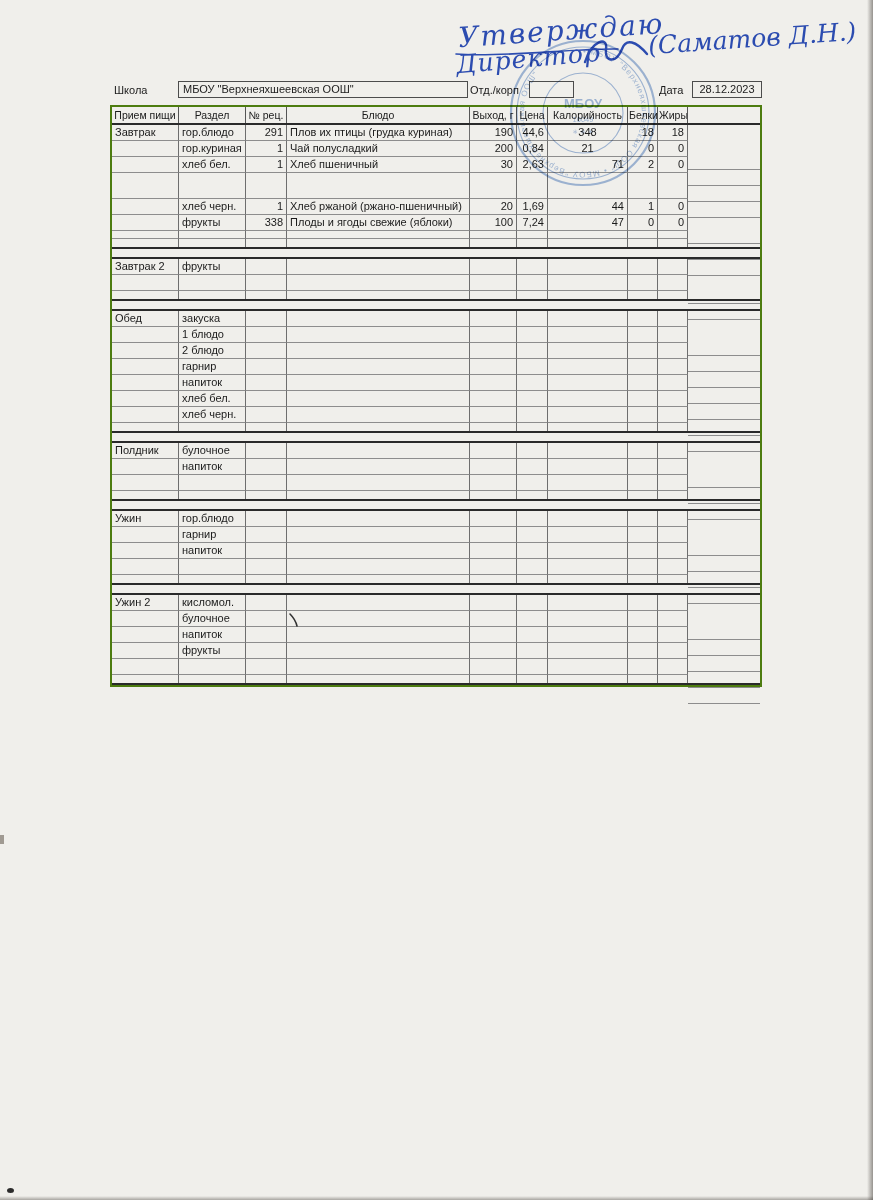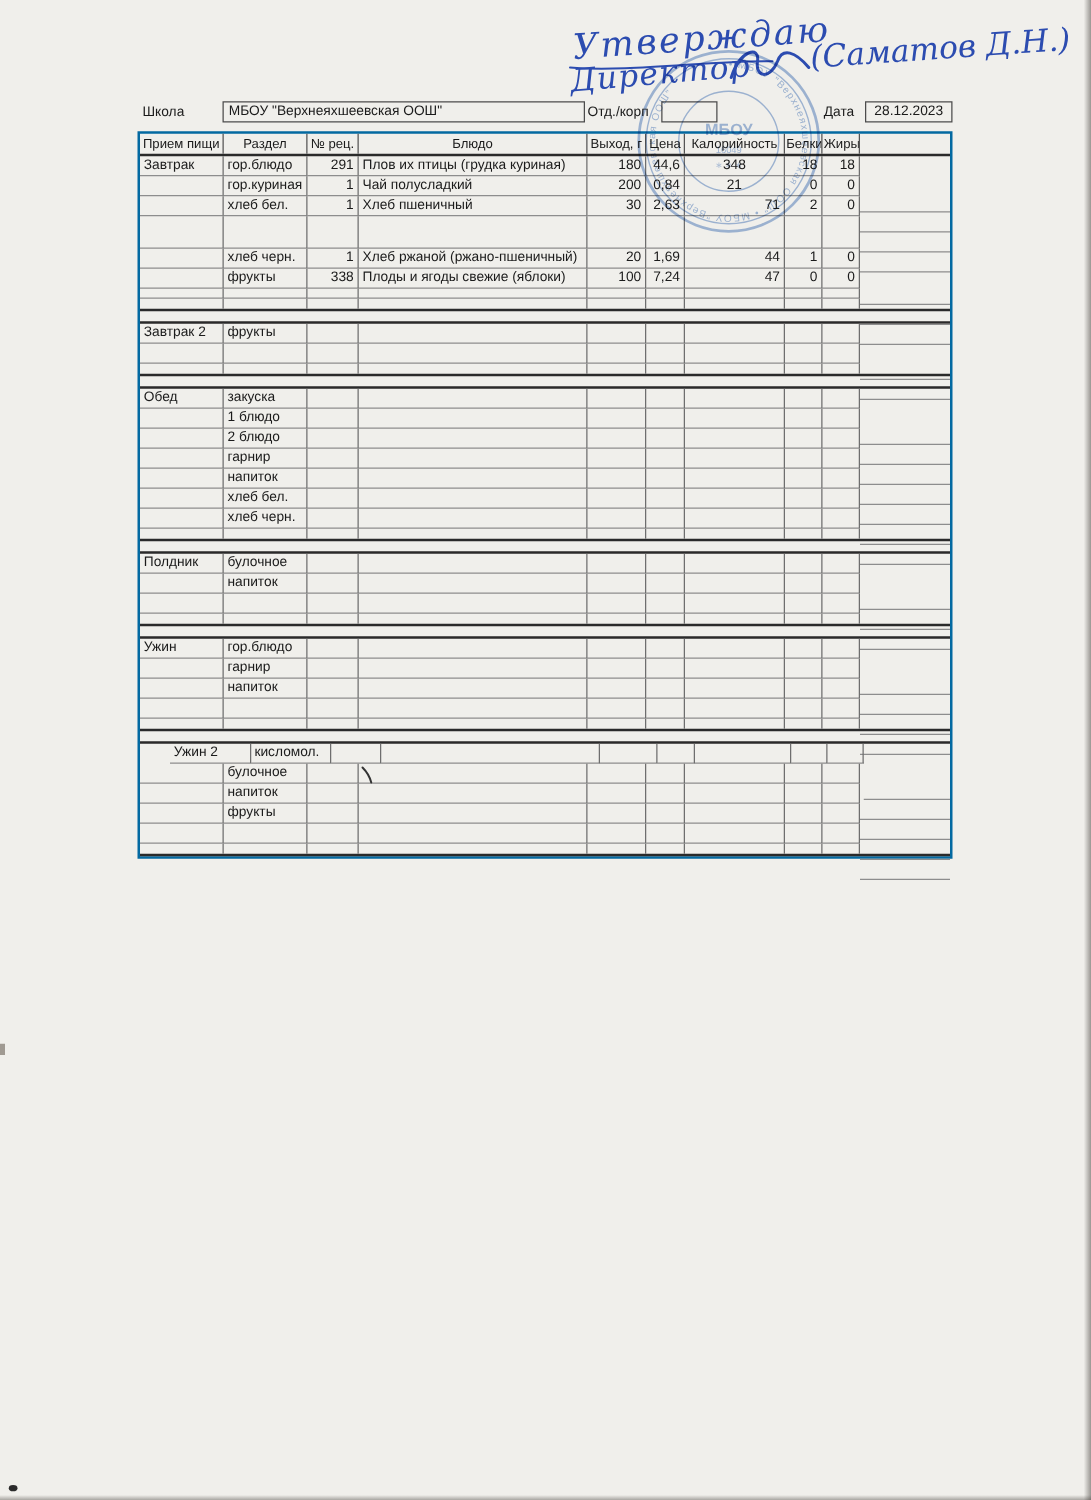--- a/index.html
+++ b/index.html
@@ -57,21 +57,21 @@
   .dept-label  { left: 470px; top: 84px; }
   .dept-box    { left: 529px; top: 81px; width: 45px; }
   .date-label  { left: 659px; top: 84px; }
   .date-box    { left: 692px; top: 81px; width: 70px; text-align: center; }
 
   
   .menu-table {
     position: absolute;
     left: 110px; top: 105px;
     width: 652px;
-    border: 2px solid #0369a1;
+    border: 2px solid #4d7c0f;
     z-index: 2;
   }
   .t-row { display: flex; }
   .h-n { height: 16px; }
   .h-t { height: 26px; }
   .h-s { height: 8px; }
   .t-header { height: 18px; border-bottom: 2px solid #2a2a2a; }
   .cell {
     border-right: 1px solid #6e6e6e;
     border-bottom: 1px solid #8d8d8d;
@@ -168,21 +168,21 @@
         <div class="cell c7">Белки</div>
         <div class="cell c8">Жиры</div>
         <div class="cell c9">Углеводы</div>
       </div>
       <div class="t-section first">
         <div class="t-row h-n">
           <div class="cell c0" style="text-align: left;">Завтрак</div>
           <div class="cell c1" style="text-align: left;">гор.блюдо</div>
           <div class="cell c2" style="text-align: right;">291</div>
           <div class="cell c3" style="text-align: left;">Плов их птицы (грудка куриная)</div>
-          <div class="cell c4" style="text-align: right;">180</div>
+          <div class="cell c4" style="text-align: right;">190</div>
           <div class="cell c5" style="text-align: right;">44,6</div>
           <div class="cell c6" style="text-align: center;">348</div>
           <div class="cell c7" style="text-align: right;">18</div>
           <div class="cell c8" style="text-align: right;">18</div>
           <div class="cell c9" style="text-align: right;">34</div>
         </div>
         <div class="t-row h-n">
           <div class="cell c0" style="text-align: left;"></div>
           <div class="cell c1" style="text-align: left;">гор.куриная</div>
           <div class="cell c2" style="text-align: right;">1</div>
@@ -515,21 +515,21 @@
           <div class="cell c5" style="text-align: right;"></div>
           <div class="cell c6" style="text-align: right;"></div>
           <div class="cell c7" style="text-align: right;"></div>
           <div class="cell c8" style="text-align: right;"></div>
           <div class="cell c9" style="text-align: right;"></div>
         </div>
       </div>
       <div class="t-gap"></div>
       <div class="t-section">
         <div class="t-row h-n">
-          <div class="cell c0" style="text-align: left; margin-left: 24px;">Ужин 2</div>
+          <div class="cell c0" style="text-align: left;">Ужин 2</div>
           <div class="cell c1" style="text-align: left;">кисломол.</div>
           <div class="cell c2" style="text-align: right;"></div>
           <div class="cell c3" style="text-align: left;"></div>
           <div class="cell c4" style="text-align: right;"></div>
           <div class="cell c5" style="text-align: right;"></div>
           <div class="cell c6" style="text-align: right;"></div>
           <div class="cell c7" style="text-align: right;"></div>
           <div class="cell c8" style="text-align: right;"></div>
           <div class="cell c9" style="text-align: right;"></div>
         </div>

